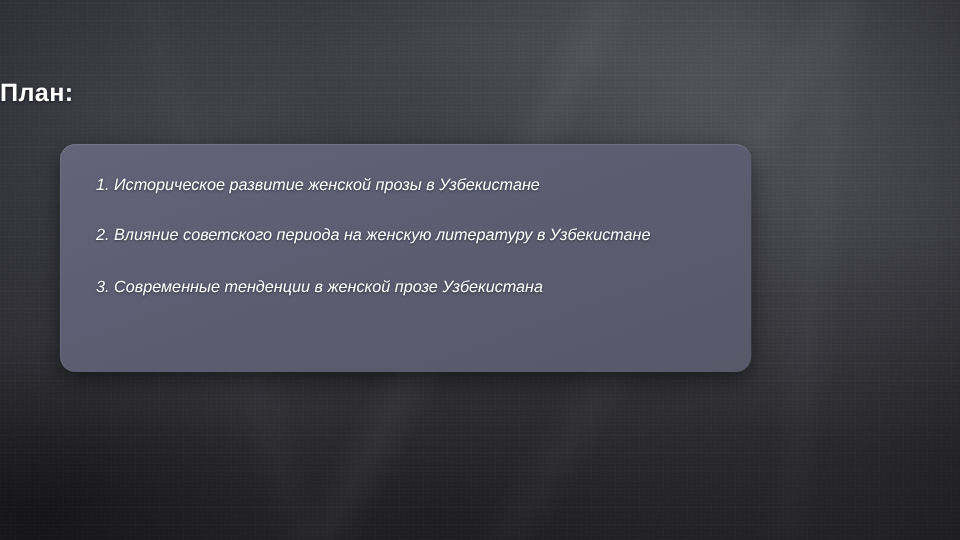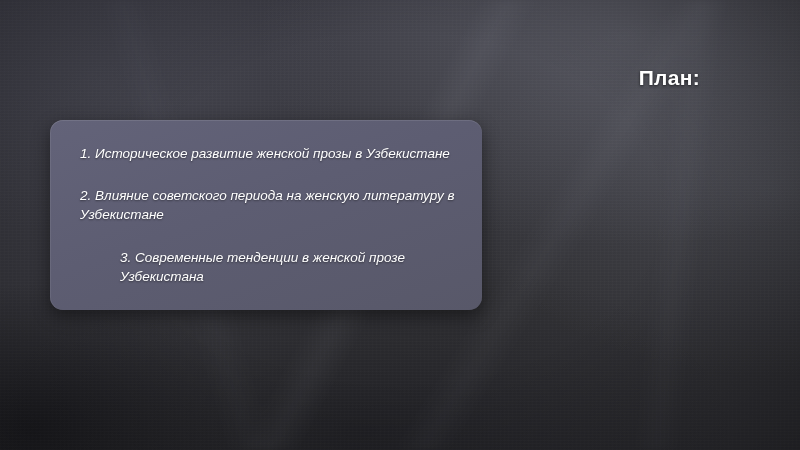--- a/index.html
+++ b/index.html
@@ -52,55 +52,55 @@
     inset: 0;
     background: radial-gradient(ellipse 640px 430px at 50% 46%, rgba(0,0,0,0) 40%, rgba(0,0,0,0.42) 100%);
   }
 
   
   .title {
     position: absolute;
     top: 66px;
     left: 0;
     width: 700px;
-    text-align: right;
+    text-align: left;
     font-size: 21px;
     font-weight: bold;
     color: #ffffff;
     letter-spacing: 0.3px;
     text-shadow: 0 1px 3px rgba(0,0,0,0.65);
   }
 
   
   .card {
     position: absolute;
     left: 50px;
     top: 120px;
-    width: 432px;
+    width: 576px;
     height: 190px;
     border-radius: 13px;
     background: linear-gradient(160deg, #636379 0%, #5d5d72 45%, #585869 100%);
     box-shadow:
       0 6px 18px rgba(0,0,0,0.45),
       inset 0 1px 0 rgba(255,255,255,0.10),
       inset 1px 0 0 rgba(255,255,255,0.07);
     box-sizing: border-box;
     padding: 24px 26px 0 30px;
   }
 
   .plan-item {
     color: #ffffff;
     font-size: 13.5px;
     font-style: italic;
     line-height: 19px;
     margin: 0 0 23px 0;
     text-shadow: 0 1px 2px rgba(0,0,0,0.45);
   }
   .plan-item.tight { margin-bottom: 24px; }
-  .plan-item:last-child { margin-bottom: 0; margin-left: 40px; }
+  .plan-item:last-child { margin-bottom: 0; }
 </style>
 </head>
 <body>
 
 <div class="slide">
 
   <div class="bg-base"></div>
   <div class="bg-streaks"></div>
   <div class="bg-noise"></div>
   <div class="bg-vignette"></div>

